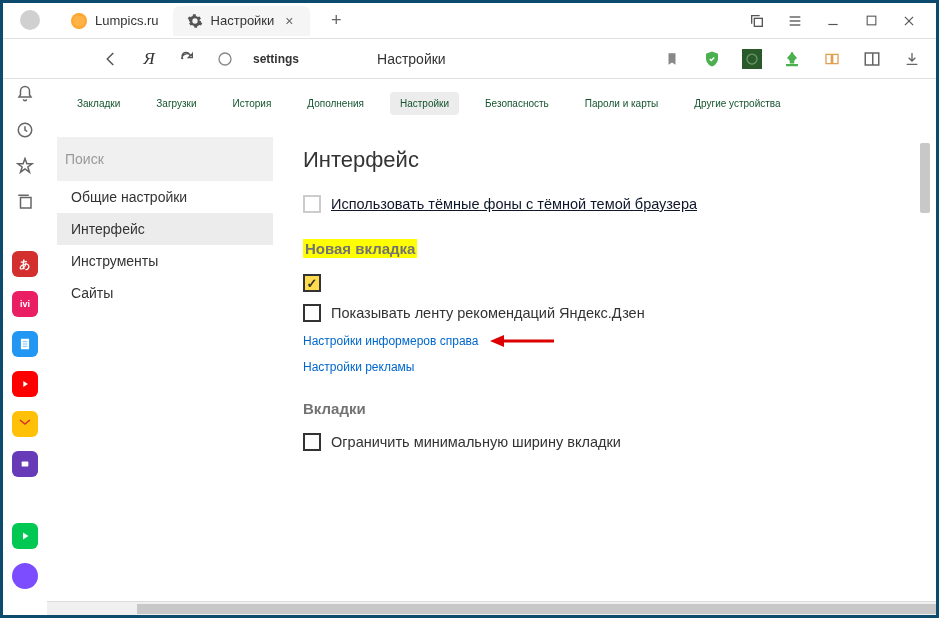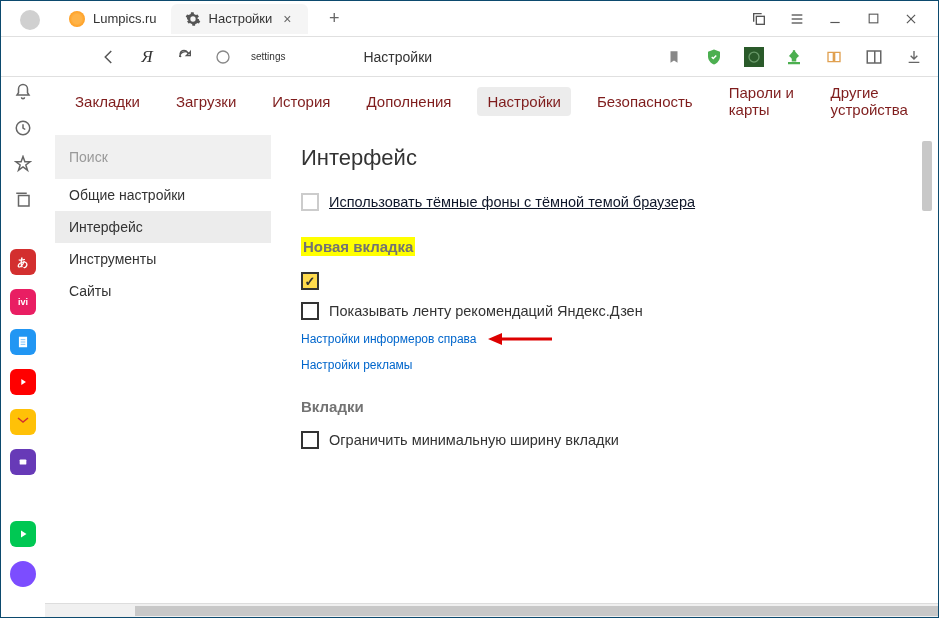--- a/index.html
+++ b/index.html
@@ -1,55 +1,55 @@
 <!DOCTYPE html>
 <html><head>
 <meta charset="utf-8">
 <style>
 * { margin: 0; padding: 0; box-sizing: border-box; font-family: Arial, sans-serif; }
 body { width: 939px; height: 618px; background: #fff; overflow: hidden; position: relative; }
 
-.window-frame { border: 1px solid #0c4a6e; width: 939px; height: 618px; display: flex; flex-direction: column; }
+.window-frame { border: 3px solid #0c4a6e; width: 939px; height: 618px; display: flex; flex-direction: column; }
 
 
 .tab-bar { height: 36px; background: #fff; display: flex; align-items: center; padding-left: 54px; border-bottom: 1px solid #e0e0e0; }
 .avatar-grey { position: absolute; left: 20px; top: 10px; width: 20px; height: 20px; background: #d0d0d0; border-radius: 50%; }
 .tab { height: 30px; display: flex; align-items: center; padding: 0 14px; gap: 8px; font-size: 13px; color: #333; }
 .tab.active { background: #f5f5f5; border-radius: 6px 6px 0 0; }
 .tab-favicon { width: 16px; height: 16px; display: flex; align-items: center; justify-content: center; }
 .tab-close { width: 14px; height: 14px; display: flex; align-items: center; justify-content: center; color: #666; font-size: 14px; cursor: pointer; }
 .new-tab-btn { width: 24px; height: 24px; display: flex; align-items: center; justify-content: center; margin-left: 14px; color: #666; font-size: 18px; cursor: pointer; }
 .window-controls { margin-left: auto; display: flex; gap: 20px; padding-right: 18px; }
 .wc-btn { width: 18px; height: 18px; display: flex; align-items: center; justify-content: center; color: #444; cursor: pointer; }
 
 
 .addr-bar { height: 40px; display: flex; align-items: center; padding: 0 14px 0 98px; gap: 18px; border-bottom: 1px solid #e0e0e0; }
 .nav-btn { width: 20px; height: 20px; display: flex; align-items: center; justify-content: center; color: #555; cursor: pointer; }
-.addr-text { font-size: 10px; color: #333; }
+.addr-text { font-size: 12px; color: #333; font-weight: bold; }
 .addr-title { font-size: 14px; color: #333; margin-left: 60px; }
 .addr-icons { margin-left: auto; display: flex; gap: 20px; align-items: center; }
 .addr-icon { width: 20px; height: 20px; display: flex; align-items: center; justify-content: center; }
 
 
 .main-area { flex: 1; display: flex; overflow: hidden; }
 .left-rail { width: 44px; background: #fff; display: flex; flex-direction: column; align-items: center; padding-top: 4px; gap: 14px; }
 .rail-icon { width: 22px; height: 22px; display: flex; align-items: center; justify-content: center; color: #666; }
 .rail-app { width: 26px; height: 26px; border-radius: 6px; display: flex; align-items: center; justify-content: center; font-size: 11px; color: #fff; font-weight: bold; }
 
 .content-col { flex: 1; display: flex; flex-direction: column; overflow: hidden; }
 
 
-.nav-tabs { height: 48px; display: flex; align-items: center; gap: 16px; padding: 0 20px; font-size: 15px; color: #7f1d1d; }
+.nav-tabs { height: 48px; display: flex; align-items: center; gap: 16px; padding: 0 20px; font-size: 10px; color: #14532d; }
 .nav-tab { padding: 6px 10px; cursor: pointer; border-radius: 4px; }
 .nav-tab.sel { background: #ececec; }
 
 
 .settings-body { flex: 1; display: flex; padding: 10px 0 0 10px; gap: 14px; overflow: hidden; }
 .side-panel { width: 216px; display: flex; flex-direction: column; }
-.search-box { height: 44px; background: #f0f0f0; display: flex; align-items: center; padding: 0 14px; color: #999; font-size: 14px; }
+.search-box { height: 44px; background: #f0f0f0; display: flex; align-items: center; padding: 0 8px; color: #999; font-size: 14px; }
 .side-item { height: 28px; display: flex; align-items: center; padding: 16px 14px; font-size: 14px; color: #333; cursor: pointer; }
 .side-item.active { background: #ececec; }
 
 .main-panel { flex: 1; display: flex; flex-direction: column; overflow: hidden; position: relative; padding-right: 24px; }
 .panel-header { font-size: 22px; color: #333; padding: 10px 16px 16px 16px; }
 .panel-scroll { flex: 1; overflow-y: auto; padding: 0 16px; }
 .scrollbar-v { position: absolute; right: 6px; top: 6px; width: 10px; height: 70px; background: #c8c8c8; border-radius: 2px; }
 
 .check-row { display: flex; align-items: center; gap: 10px; padding: 6px 0; font-size: 14.5px; color: #333; }
 .check-row.disabled { color: #0f172a; text-decoration: underline; }

